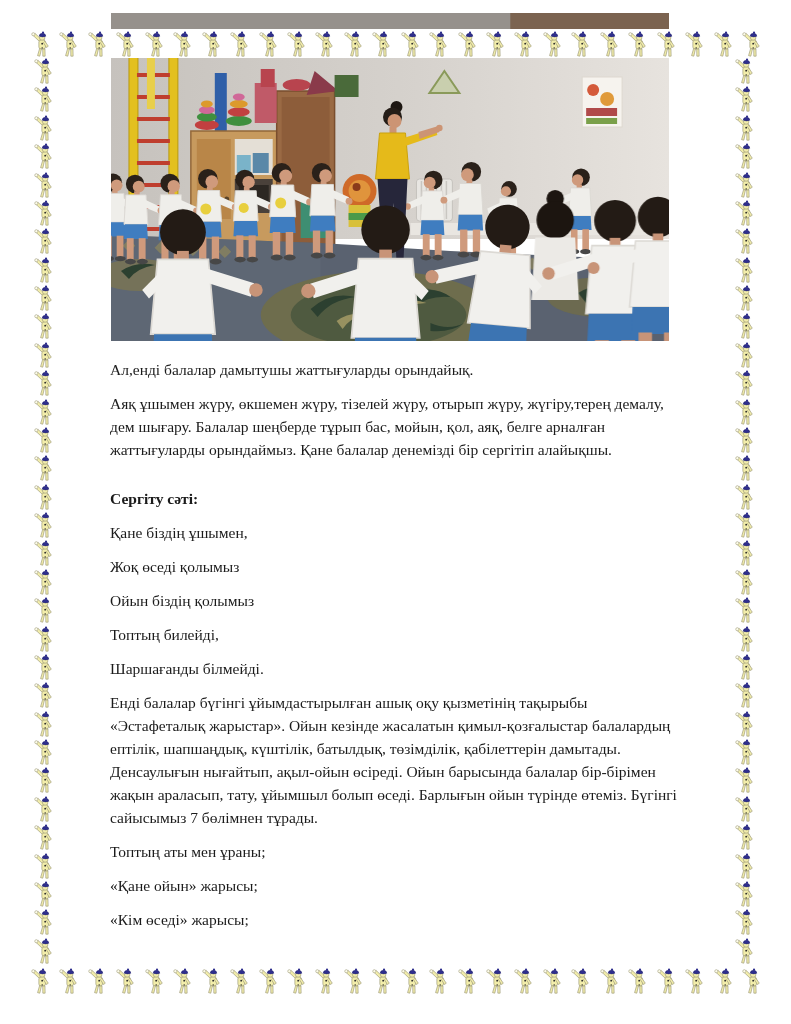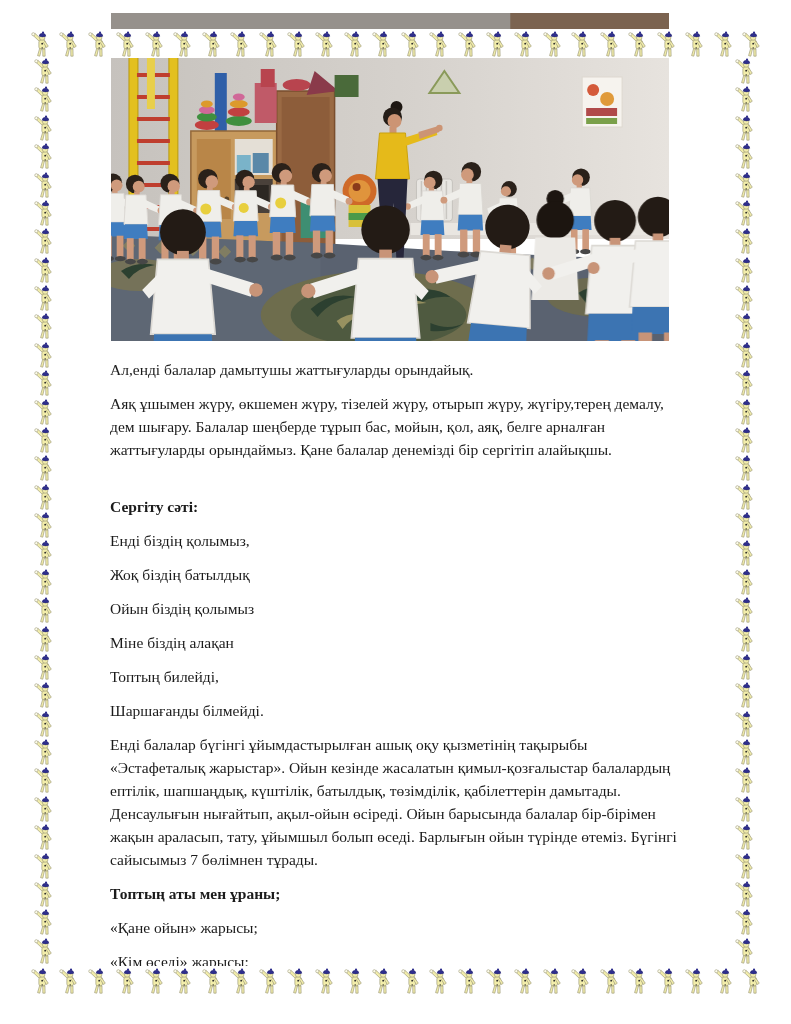--- a/index.html
+++ b/index.html
@@ -17,22 +17,22 @@
         justify-content:space-between;align-items:center;}
   .bf{width:24px;height:26px;flex:0 0 auto;}
   
   .photo{position:absolute;left:111px;top:13px;width:558px;height:328px;z-index:1;}
   .photo svg{display:block;}
   
   .content{position:absolute;left:110px;top:341px;width:576px;z-index:2;}
   .para{margin:0 0 11px 0;font-size:15.5px;line-height:23px;}
   .para.normal{font-weight:normal;}
   .para:first-child{margin-top:17px;}
-  .para.bold-heading{font-weight:bold;margin-top:34px;}
-  .para.bold-heading2{font-weight:bold;}
+  .para.bold-heading{font-weight:bold;margin-top:26px;}
+  .para.bold-heading2{font-weight:normal;}
 </style>
 </head>
 <body>
 
 <div class="page">
 
   <div class="photo">
     <svg viewBox="0 0 559 328" width="558" height="328" preserveAspectRatio="none">
       <defs>
         <linearGradient id="wallg" x1="0" y1="0" x2="1" y2="0">
@@ -1741,24 +1741,23 @@
     <path d="M13.8,19.4 L13.9,27.2 L16.4,27.2 L16.2,19.4 Z" fill="#f2edaa" stroke="#9a9778" stroke-width="0.7"></path>
     <circle cx="13.2" cy="13.6" r="1" fill="#2b2b2b"></circle>
     <circle cx="13.2" cy="18.2" r="0.8" fill="#2b2b2b"></circle>
   </svg>
     </div>
 
   <div class="content">
       <p class="para normal">Ал,енді балалар дамытушы жаттығуларды орындайық.</p>
       <p class="para normal">Аяқ ұшымен жүру, өкшемен жүру, тізелей жүру, отырып жүру, жүгіру,терең демалу, дем шығару. Балалар шеңберде тұрып бас, мойын, қол, аяқ, белге арналған жаттығуларды орындаймыз. Қане балалар денемізді бір сергітіп алайықшы.</p>
       <p class="para bold-heading">Сергіту сәті:</p>
-      <p class="para normal">Енді біздің қолымыз,</p>
-      <p class="para normal">Жоқ біздің батылдық</p>
+      <p class="para normal">Қане біздің ұшымен,</p>
+      <p class="para normal">Жоқ өседі қолымыз</p>
       <p class="para normal">Ойын біздің қолымыз</p>
-      <p class="para normal">Міне біздің алақан</p>
       <p class="para normal">Топтың билейді,</p>
       <p class="para normal">Шаршағанды білмейді.</p>
       <p class="para normal">Енді балалар бүгінгі ұйымдастырылған ашық оқу қызметінің тақырыбы «Эстафеталық жарыстар». Ойын кезінде жасалатын қимыл-қозғалыстар балалардың ептілік, шапшаңдық, күштілік, батылдық, төзімділік, қабілеттерін дамытады. Денсаулығын нығайтып, ақыл-ойын өсіреді. Ойын барысында балалар бір-бірімен жақын араласып, тату, ұйымшыл болып өседі. Барлығын ойын түрінде өтеміз. Бүгінгі сайысымыз  7 бөлімнен тұрады.</p>
       <p class="para bold-heading2">Топтың аты мен ұраны;</p>
       <p class="para normal">«Қане ойын» жарысы;</p>
       <p class="para normal">«Кім өседі» жарысы;</p>
     </div>
 </div>
 
 </body></html>

